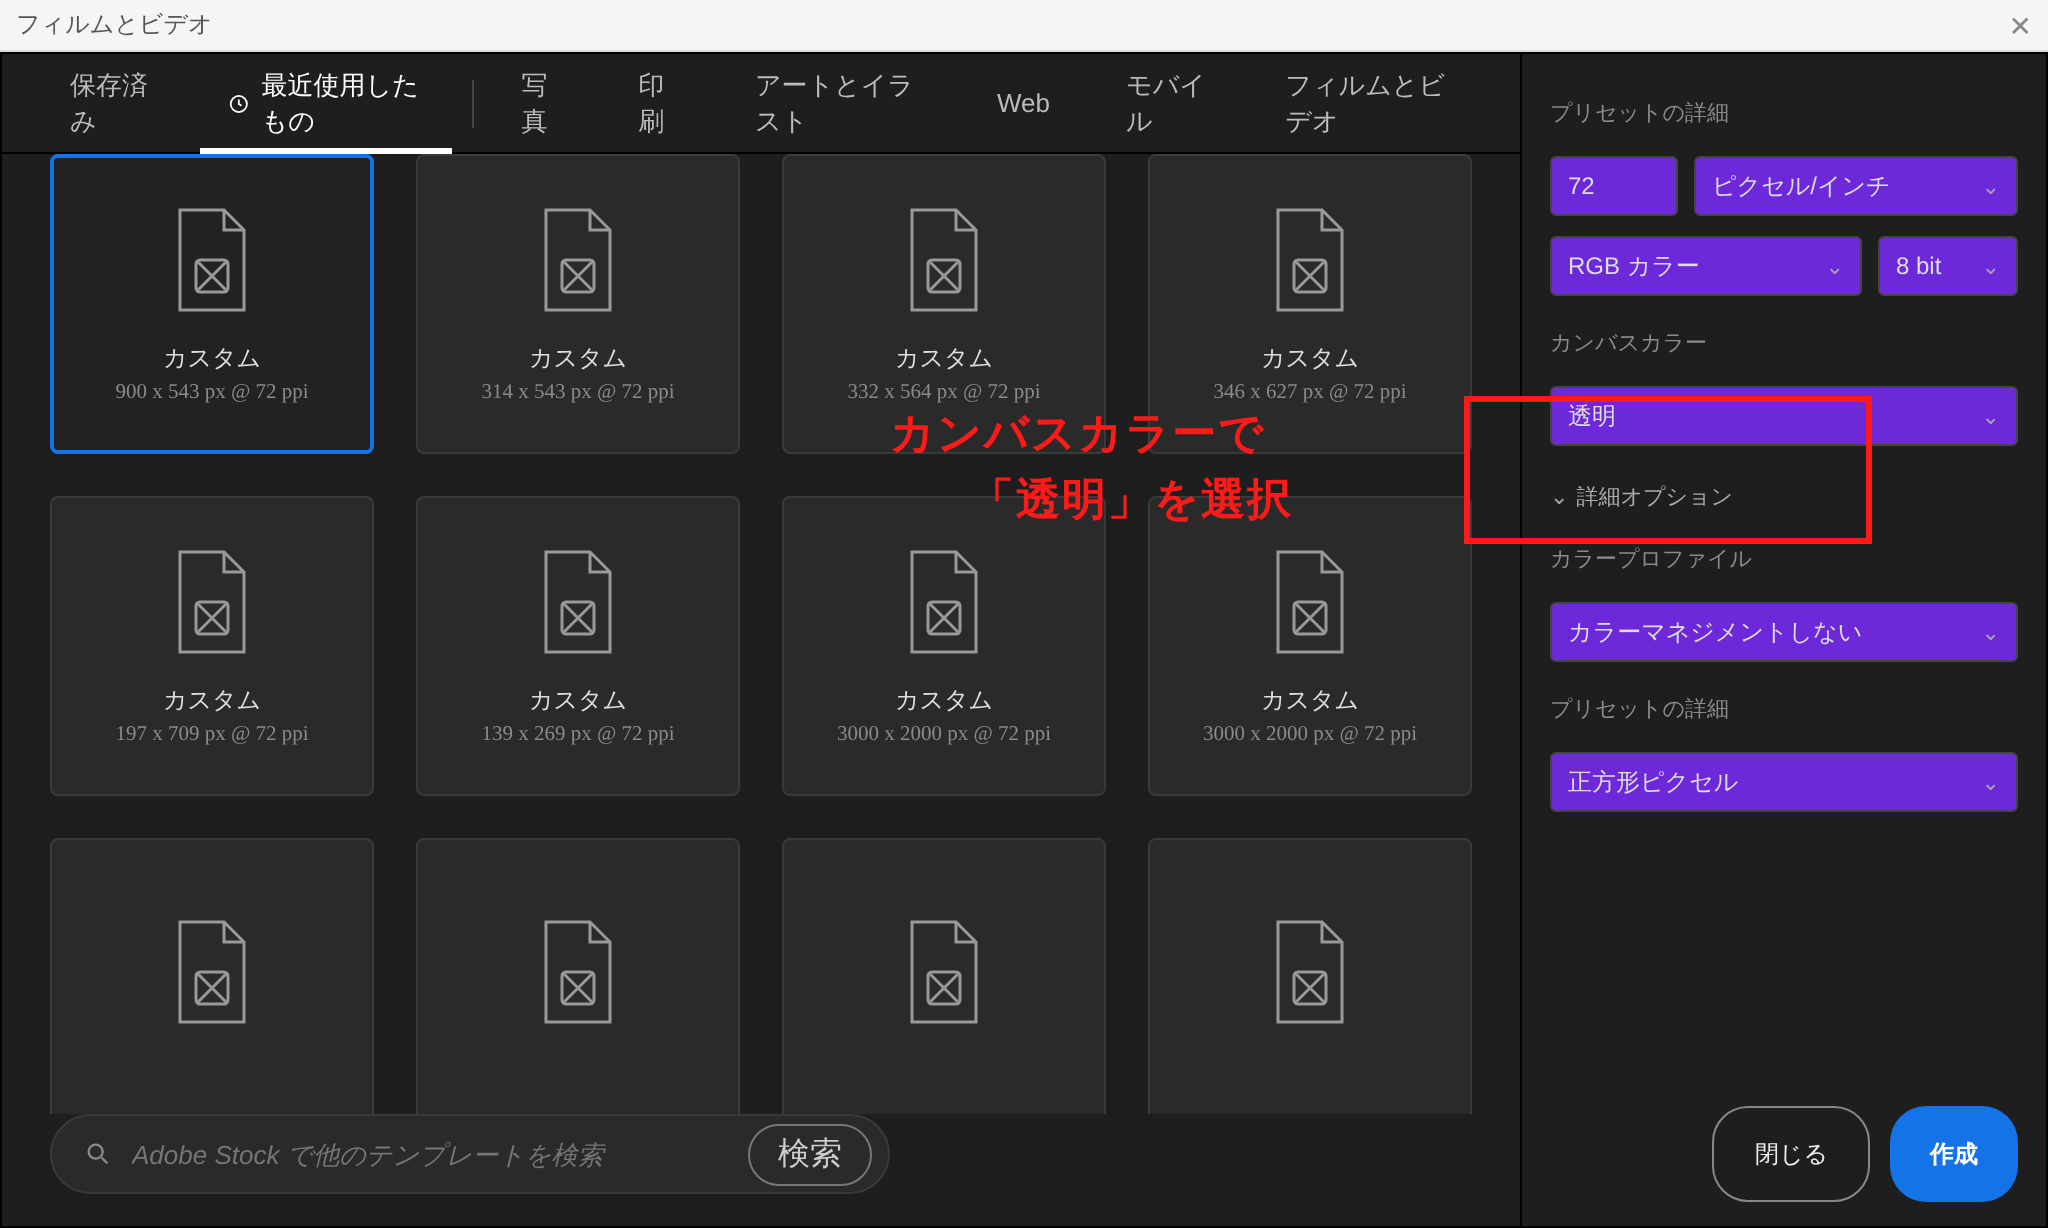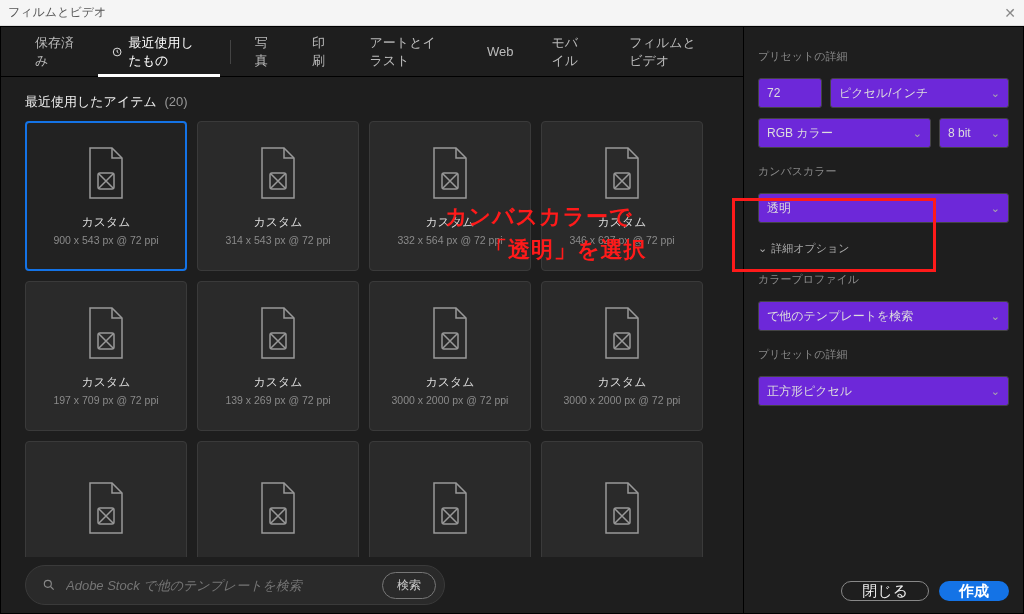--- a/index.html
+++ b/index.html
@@ -9,40 +9,40 @@
   .body { display: flex; height: calc(614px - 26px); background: #1e1e1e; border: 1px solid #000; }
   .left { flex: 1; display: flex; flex-direction: column; }
   .tabs { display: flex; align-items: center; height: 50px; border-bottom: 1px solid #000; padding: 0 20px; gap: 10px; }
   .tab { color: #bbb; font-size: 13px; padding: 0 14px; height: 50px; display: flex; align-items: center; gap: 6px; position: relative; cursor: pointer; }
   .tab.active { color: #fff; }
   .tab.active::after { content: ""; position: absolute; left: 0; right: 0; bottom: 0; height: 3px; background: #fff; }
   .divider { width: 1px; height: 24px; background: #444; }
   .section-title { font-size: 13px; color: #eee; padding: 16px 24px 10px; }
   .section-title .count { color: #999; margin-left: 4px; }
   .grid-wrap { flex: 1; overflow: hidden; padding: 0 24px; }
-  .grid { display: grid; grid-template-columns: repeat(4, 162px); gap: 10px; }
+  .grid { display: grid; grid-template-columns: repeat(4, 162px); gap: 21px; font-family: Liberation Serif, serif; }
   .card { height: 150px; border: 1px solid #3a3a3a; border-radius: 4px; display: flex; flex-direction: column; align-items: center; justify-content: center; background: #2a2a2a; cursor: pointer; }
   .card.selected { border: 2px solid #1473e6; background: #222; }
   .doc-icon { width: 44px; height: 54px; position: relative; margin-bottom: 14px; }
   .doc-icon svg { width: 100%; height: 100%; }
   .card-label { font-size: 12px; color: #ddd; }
   .card-sub { font-size: 10.5px; color: #8a8a8a; margin-top: 3px; }
-  .footer { height: 56px; display: flex; align-items: center; padding: 0 24px; }
+  .footer { height: 56px; display: flex; padding: 0 24px; }
   .search-pill { flex: 0 0 auto; background: #2a2a2a; border: 1px solid #3a3a3a; border-radius: 22px; height: 40px; display: flex; align-items: center; padding: 0 8px 0 16px; color: #888; gap: 10px; width: 420px; }
   .search-pill input { background: transparent; border: none; color: #ccc; font-style: italic; font-size: 13px; flex: 1; outline: none; }
-  .small-btn { border: 1px solid #777; border-radius: 16px; padding: 4px 14px; font-size: 12px; color: #ccc; background: transparent; cursor: pointer; }
+  .small-btn { border: 1px solid #777; border-radius: 16px; padding: 4px 14px; font-size: 16px; color: #ccc; background: transparent; cursor: pointer; }
   .right { width: 280px; border-left: 1px solid #000; display: flex; flex-direction: column; padding: 16px 14px 12px; gap: 10px; position: relative; }
   .field-label { font-size: 11px; color: #8a8a8a; margin-bottom: 4px; margin-top: 6px; }
   .row { display: flex; gap: 8px; }
   .input-box { background: #6d28d9; border: 1px solid #444; border-radius: 3px; height: 30px; display: flex; align-items: center; justify-content: space-between; padding: 0 8px; font-size: 12px; color: #ddd; flex: 1; }
   .input-box.num { flex: 0 0 64px; }
   .chev { color: #aaa; font-size: 11px; margin-left: 6px; }
   .collapsible { font-size: 11px; color: #aaa; margin-top: 8px; display: flex; align-items: center; gap: 4px; }
   .actions { margin-top: auto; display: flex; justify-content: flex-end; gap: 10px; padding-top: 8px; }
-  .btn { border-radius: 18px; height: 20px; padding: 0 20px; font-size: 15px; cursor: pointer; border: none; }
+  .btn { border-radius: 18px; height: 48px; padding: 0 20px; font-size: 12px; cursor: pointer; border: none; }
   .btn-secondary { background: transparent; color: #eee; border: 1px solid #888; }
   .btn-primary { background: #1473e6; color: #fff; font-weight: bold; }
   .annot-text { position: absolute; color: #ff1a1a; font-size: 22px; font-weight: 600; pointer-events: none; line-height: 1.5; letter-spacing: 1px; }
   .annot-box { position: absolute; border: 3px solid #ff1a1a; pointer-events: none; }
   .clock-icon { width: 14px; height: 14px; }
   .search-icon { width: 14px; height: 14px; color: #888; }
 </style>
 </head>
 <body>
 
@@ -78,24 +78,20 @@
           <span>Web</span>
         </div>
       <div class="tab">
           <span>モバイル</span>
         </div>
       <div class="tab">
           <span>フィルムとビデオ</span>
         </div>
     </div>
 
-    <div class="section-title">
-      <span>最近使用したアイテム</span>
-      <span class="count">(20)</span>
-    </div>
 
     <div class="grid-wrap">
       <div class="grid" id="preset-grid">
           <div class="card selected">
     <div class="doc-icon"><svg viewBox="0 0 44 54" fill="none" stroke="#999" stroke-width="1.5">
   <path d="M6 2h22l10 10v40H6z"></path>
                 <path d="M28 2v10h10"></path>
   <g stroke="#999">
                   <path d="M15 28l14 14M29 28l-14 14"></path>
                   <rect x="14" y="27" width="16" height="16" rx="2"></rect>
@@ -283,21 +279,21 @@
     </div>
 
     <div class="collapsible">
       <span>⌄</span>
       <span>詳細オプション</span>
     </div>
 
     <div class="field-label">カラープロファイル</div>
     <div class="row">
       <div class="input-box">
-          <span>で他のテンプレートを検索</span>
+          <span>カラーマネジメントしない</span>
           <span class="chev">⌄</span>
         </div>
     </div>
 
     <div class="field-label">プリセットの詳細</div>
     <div class="row">
       <div class="input-box">
           <span>正方形ピクセル</span>
           <span class="chev">⌄</span>
         </div>

